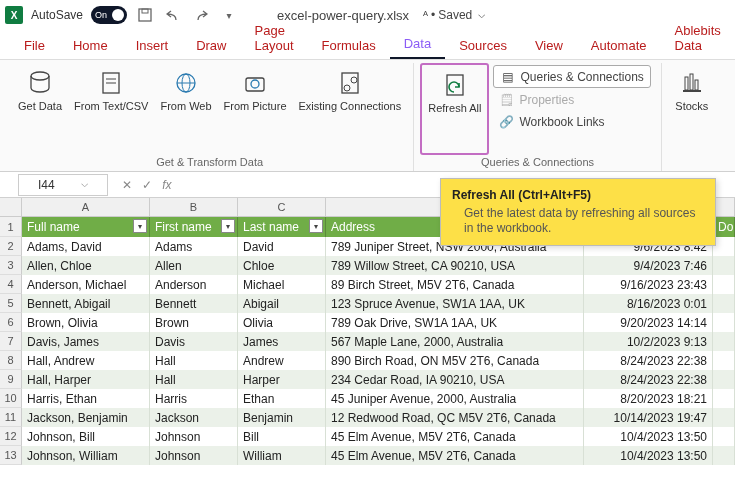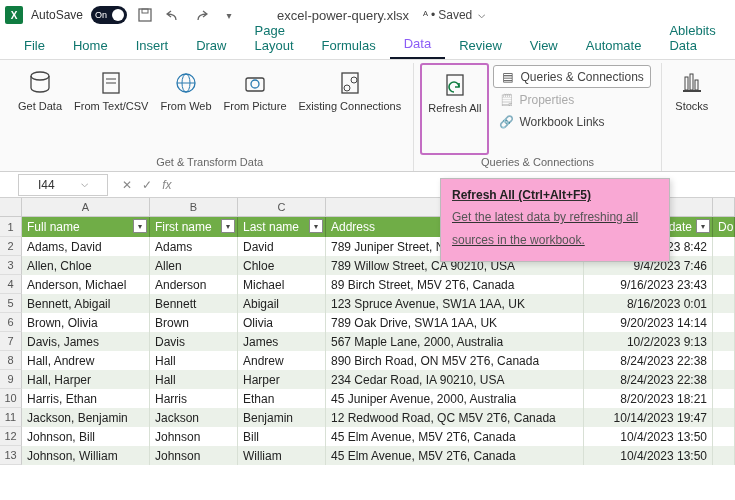--- a/index.html
+++ b/index.html
@@ -10,21 +10,21 @@
 .autosave { font-size:12px; }
 .toggle { width:36px; height:18px; background:#0f172a; border-radius:9px; position:relative; display:inline-flex; align-items:center; }
 .toggle .text { color:#fff; font-size:9px; margin-left:4px; }
 .toggle .knob { width:12px; height:12px; background:#fff; border-radius:50%; position:absolute; right:3px; }
 .qat-btn { width:20px; height:20px; display:flex; align-items:center; justify-content:center; color:#666; border-radius:3px; }
 .doc-title { margin-left:30px; font-size:13px; color:#444; }
 .saved-badge { font-size:12px; color:#444; margin-left:6px; display:flex; align-items:center; gap:3px; }
 .person-icon { font-size:11px; }
 
 .tabs { height:30px; display:flex; align-items:end; gap:0; padding:0 10px; border-bottom:1px solid #ddd; }
-.tab { padding:6px 14px; font-size:13px; color:#0f766e; cursor:pointer; }
+.tab { padding:6px 14px; font-size:13px; color:#b91c1c; cursor:pointer; }
 .tab.active { font-weight:400; border-bottom:2px solid #0f172a; color:#8b5cf6; }
 
 .ribbon { height:112px; background:#fafafa; border-bottom:1px solid #d0d0d0; display:flex; padding:3px 6px 0 6px; }
 .group { display:flex; flex-direction:column; align-items:center; padding:0 6px; border-right:1px solid #e0e0e0; }
 .group:last-child { border-right:none; }
 .group-items { display:flex; gap:0; flex:1; align-items:flex-start; }
 .group-label { font-size:11px; color:#666; padding-bottom:3px; }
 .rbtn { display:flex; flex-direction:column; align-items:center; justify-content:flex-start; padding:2px 6px; gap:2px; border-radius:3px; min-width:48px; height:92px; }
 .rbtn .ico { width:30px; height:30px; display:flex; align-items:center; justify-content:center; margin-top:3px; }
 .rbtn .lbl { font-size:11px; text-align:center; line-height:13px; color:#333; }
@@ -50,23 +50,23 @@
 .th .filter { position:absolute; right:2px; top:2px; width:14px; height:14px; background:#fff; border:1px solid #888; display:flex; align-items:center; justify-content:center; font-size:8px; color:#444; }
 .row { display:flex; height:19px; }
 .row.even { background:#ebf1e9; }
 .row.odd { background:#fff; }
 .rownum { width:22px; border-right:1px solid #ccc; border-bottom:1px solid #ddd; display:flex; align-items:center; justify-content:center; font-size:11px; color:#555; background:#f0f0f0; }
 .cell { border-right:1px solid #d8e0d5; display:flex; align-items:center; padding:0 5px; font-size:12px; color:#222; white-space:nowrap; overflow:hidden; }
 .cell.right { justify-content:flex-end; }
 
 .cA{width:128px;} .cB{width:88px;} .cC{width:88px;} .cD{width:258px;} .cE{width:129px;} .cF{width:22px;}
 
-.tooltip { position:absolute; left:440px; top:178px; width:230px; background:#f9a8d4; border:1px solid #bbb; padding:9px 11px; box-shadow:2px 2px 6px rgba(0,0,0,0.15); z-index:50;text-decoration:underline; }
+.tooltip { position:absolute; left:440px; top:178px; width:276px; background:#fde047; border:1px solid #bbb; padding:9px 11px; box-shadow:2px 2px 6px rgba(0,0,0,0.15); z-index:50; }
 .tooltip .tt-title { font-weight:bold; font-size:12px; margin-bottom:4px; color:#222; }
-.tooltip .tt-body { font-size:12px; color:#555; line-height:23px; }
+.tooltip .tt-body { font-size:12px; color:#555; line-height:15px;margin-left:12px; }
 
 svg { display:block; }
 </style>
 </head>
 <body>
 
 <div class="titlebar">
   <div class="excel-icon">X</div>
   <span class="autosave">AutoSave</span>
   <div class="toggle">
@@ -100,21 +100,21 @@
 </div>
 
 <div class="tabs" id="tabs-container">
     <div class="tab">File</div>
     <div class="tab">Home</div>
     <div class="tab">Insert</div>
     <div class="tab">Draw</div>
     <div class="tab">Page Layout</div>
     <div class="tab">Formulas</div>
     <div class="tab active">Data</div>
-    <div class="tab">Review</div>
+    <div class="tab">Sources</div>
     <div class="tab">View</div>
     <div class="tab">Automate</div>
     <div class="tab">Ablebits Data</div>
   </div>
 
 <div class="ribbon">
   <div class="group">
     <div class="group-items">
       <div class="rbtn">
           <div class="ico">

